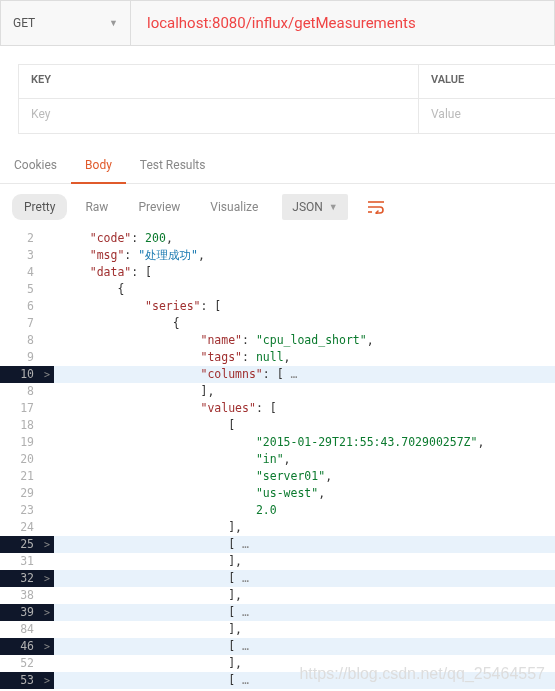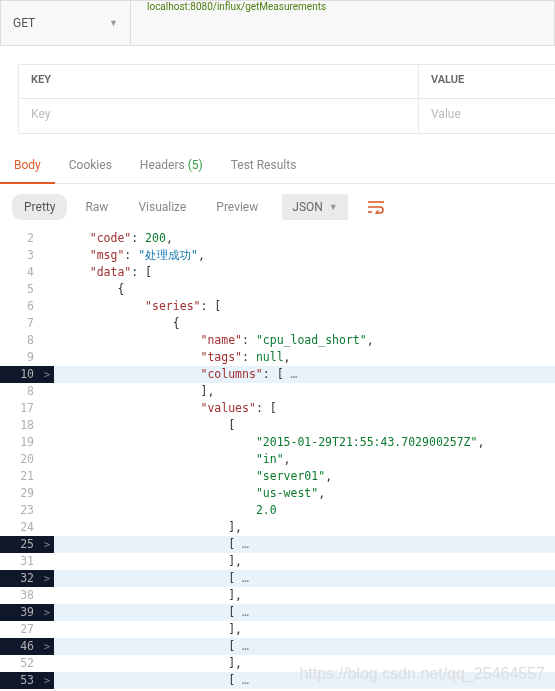--- a/index.html
+++ b/index.html
@@ -28,24 +28,24 @@
     font-size: 12px;
     justify-content: space-between;
   }
   .method-select .caret {
     font-size: 9px;
     color: #999;
   }
   .url-input {
     flex: 1;
     display: flex;
-    align-items: flex-start;
+    align-items: center;
     padding: 0 16px;
-    color: #4d7c0f;
-    font-size: 10px;
+    color: #ef4444;
+    font-size: 15px;
     background: #f8f8f8;
   }
   .param-box {
     margin-top: 18px;
     border: 1px solid #e8e8e8;
     border-right: none;
     margin-left: 18px;
   }
   .param-header {
     display: flex;
@@ -218,34 +218,30 @@
     <div class="col-key">KEY</div>
     <div class="col-value">VALUE</div>
   </div>
   <div class="param-row">
     <div class="col-key">Key</div>
     <div class="col-value">Value</div>
   </div>
 </div>
 
 <div class="resp-tabs">
+  <div class="resp-tab">Cookies</div>
   <div class="resp-tab active">Body</div>
-  <div class="resp-tab">Cookies</div>
-  <div class="resp-tab">
-    <span>Headers</span>
-    <span class="count">(5)</span>
-  </div>
   <div class="resp-tab">Test Results</div>
 </div>
 
 <div class="view-bar">
   <div class="view-tab active">Pretty</div>
   <div class="view-tab">Raw</div>
+  <div class="view-tab">Preview</div>
   <div class="view-tab">Visualize</div>
-  <div class="view-tab">Preview</div>
   <div class="format-select">
     <span>JSON</span>
     <span class="caret" style="font-size:9px;color:#999">▼</span>
   </div>
   <div class="wrap-icon">
     <svg width="18" height="14" viewBox="0 0 18 14" fill="none" stroke-width="1.6">
       <line x1="1" y1="2" x2="17" y2="2"></line>
       <path d="M1 7 H13 A3 3 0 0 1 13 13 H9"></path>
       <polyline points="11,11 9,13 11,15" stroke-linecap="round" stroke-linejoin="round"></polyline>
       <line x1="1" y1="12" x2="5" y2="12"></line>
@@ -341,21 +337,21 @@
       </div>
       <div class="gutter-row">
         <span>38</span>
         <span class="fold"></span>
       </div>
       <div class="gutter-row hl">
         <span>39</span>
         <span class="fold">&gt;</span>
       </div>
       <div class="gutter-row">
-        <span>27</span>
+        <span>84</span>
         <span class="fold"></span>
       </div>
       <div class="gutter-row hl">
         <span>46</span>
         <span class="fold">&gt;</span>
       </div>
       <div class="gutter-row">
         <span>52</span>
         <span class="fold"></span>
       </div>

